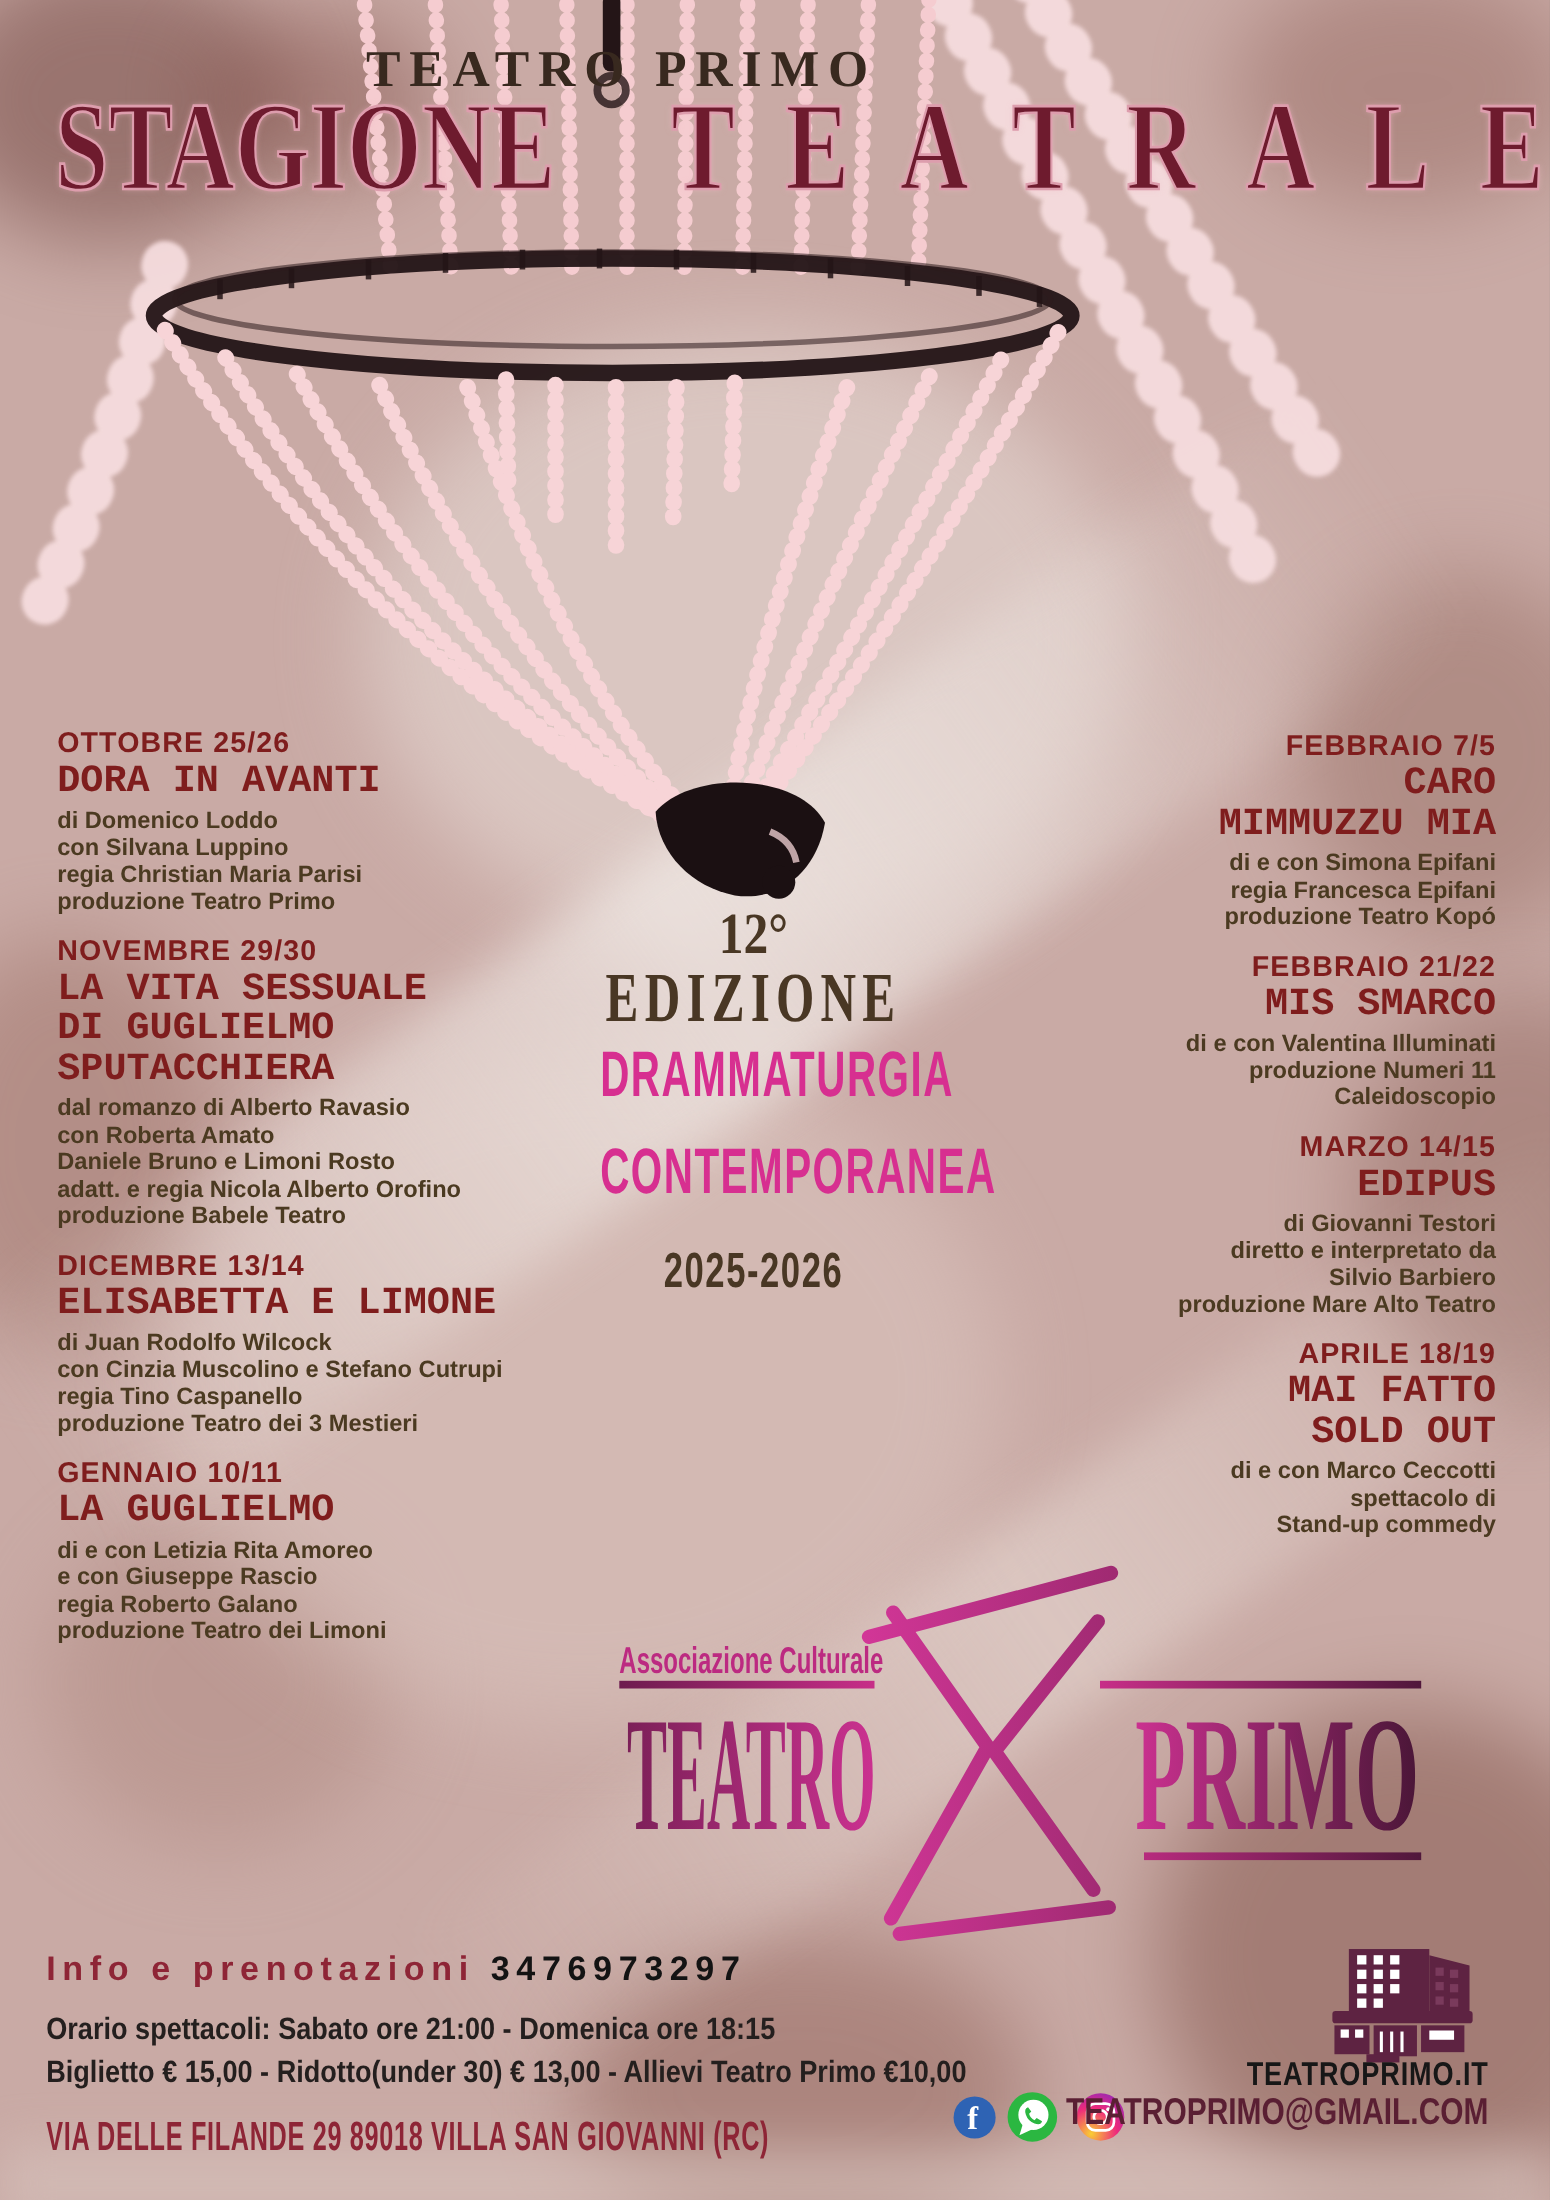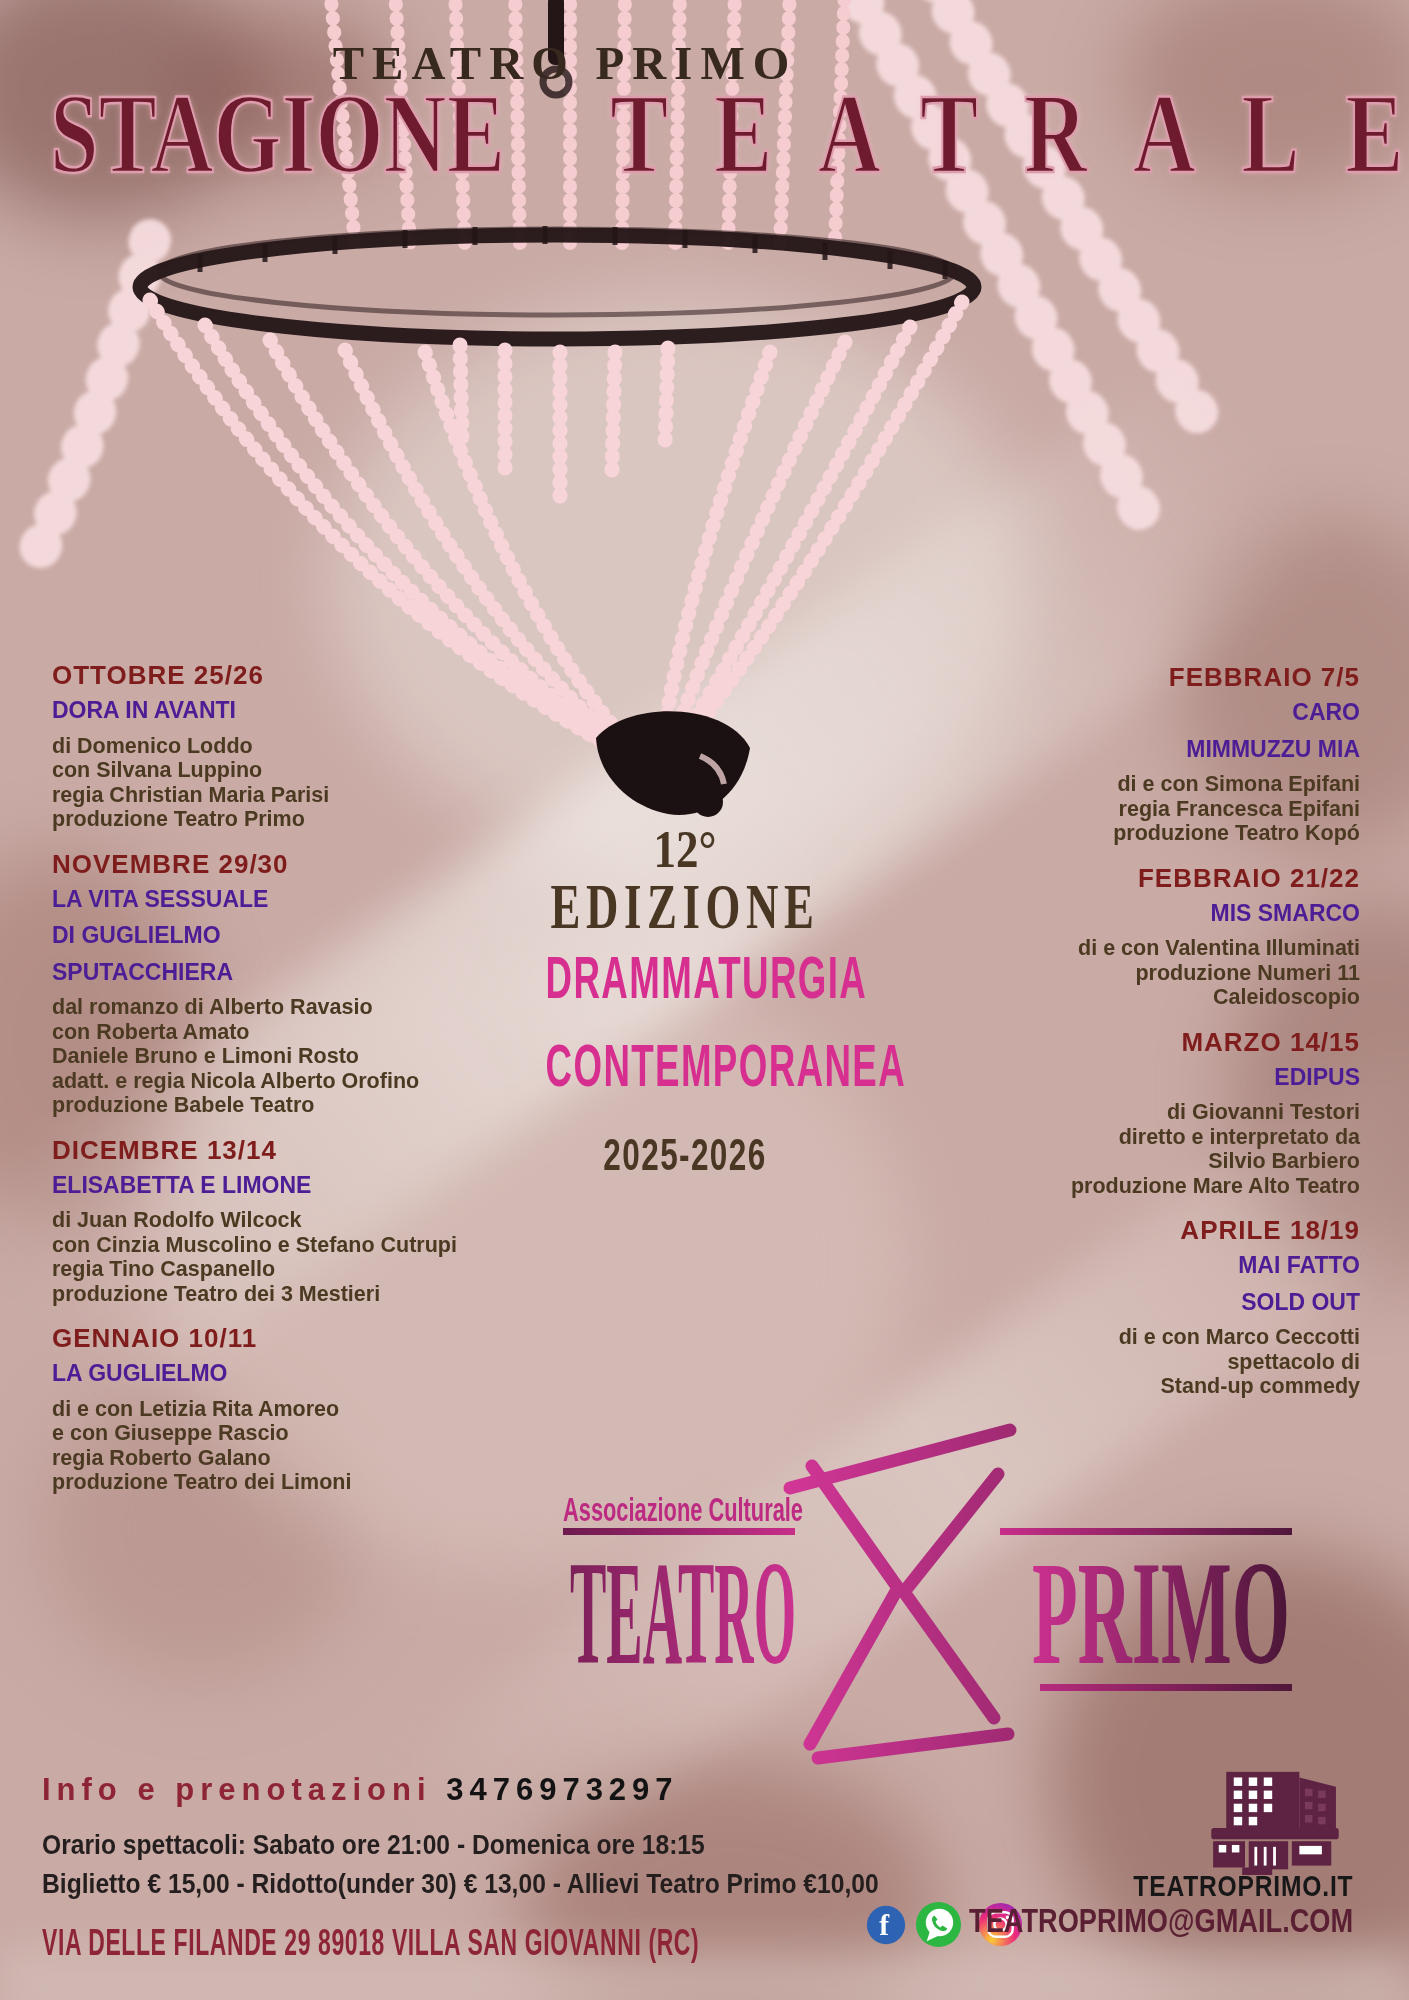--- a/index.html
+++ b/index.html
@@ -29,21 +29,21 @@
     white-space:nowrap;
   }
   .title-left{left:50px; transform:scaleX(.76); transform-origin:left top;}
   .title-right{right:6px; letter-spacing:60px; margin-right:-46px; transform:scaleX(.76); transform-origin:right top;}
   
   .col{position:absolute;}
   .col-left{left:52px; top:660px; width:480px;}
   .col-right{right:49px; top:662px; width:590px; text-align:right;}
   .event{margin-bottom:17px;}
   .event .date{font-size:26px; font-weight:bold; color:#7f1d1d; line-height:30px; margin-bottom:2px; letter-spacing:1px;}
-  .event .title{font-size:23px; font-weight:bold; color:#4c1d95; line-height:36.5px; margin-bottom:5px; white-space:pre-line;}
+  .event .title{font-size:35px; font-weight:bold; color:#7f1d1d; line-height:36.5px; margin-bottom:5px; white-space:pre-line;font-family:Liberation Mono, monospace;}
   .event .detail{font-size:21.5px; font-weight:bold; color:#4b3a21; line-height:24.5px; white-space:nowrap;}
   
   .center-block{position:absolute; left:480px; top:822px; width:410px; text-align:center;}
   .ed-num{font-family:"Liberation Serif", serif; font-weight:bold; font-size:53px; line-height:54px;
           color:#493724; transform:scaleX(.85);}
   .ed-label{font-family:"Liberation Serif", serif; font-weight:bold; font-size:64px; line-height:58px;
           letter-spacing:8px; color:#493724; transform:scaleX(.7); margin-top:2px;}
   .theme{font-size:54px; font-weight:bold; line-height:50px; letter-spacing:2px;
           color:#d72f90; transform:scaleX(.68) scaleY(1.08);}
   .theme1{margin-top:16px;} .theme2{margin-top:38px;}

